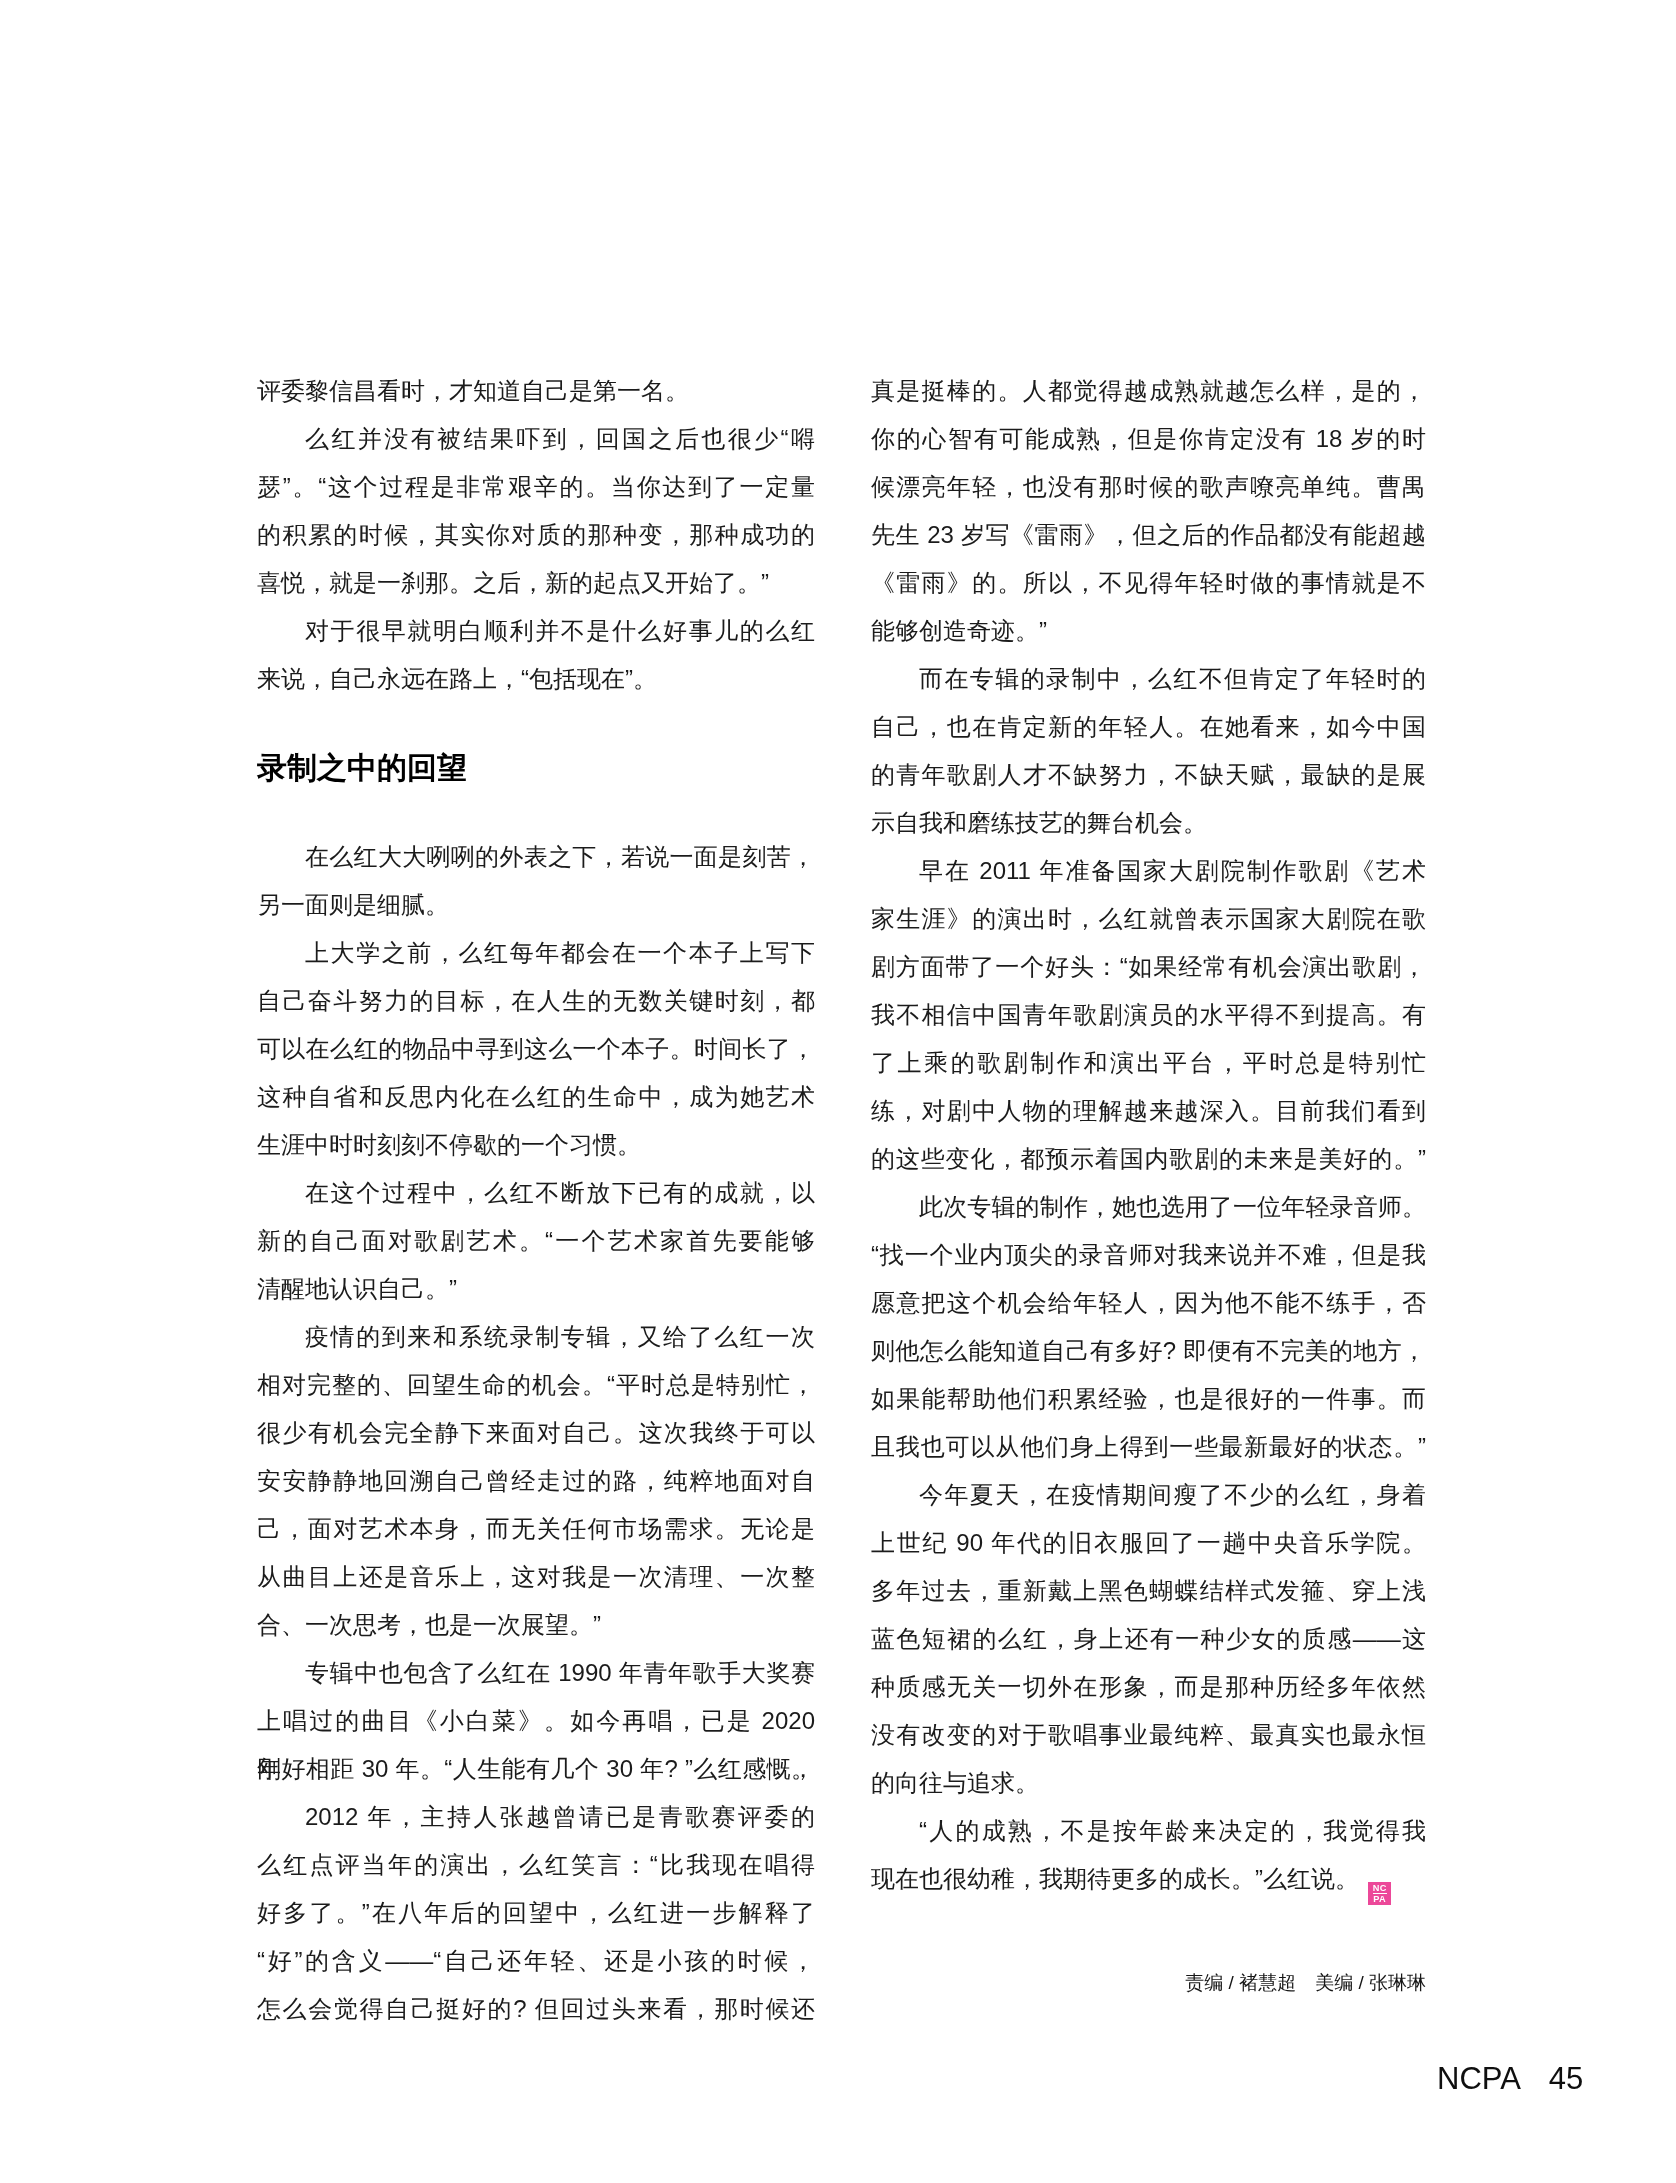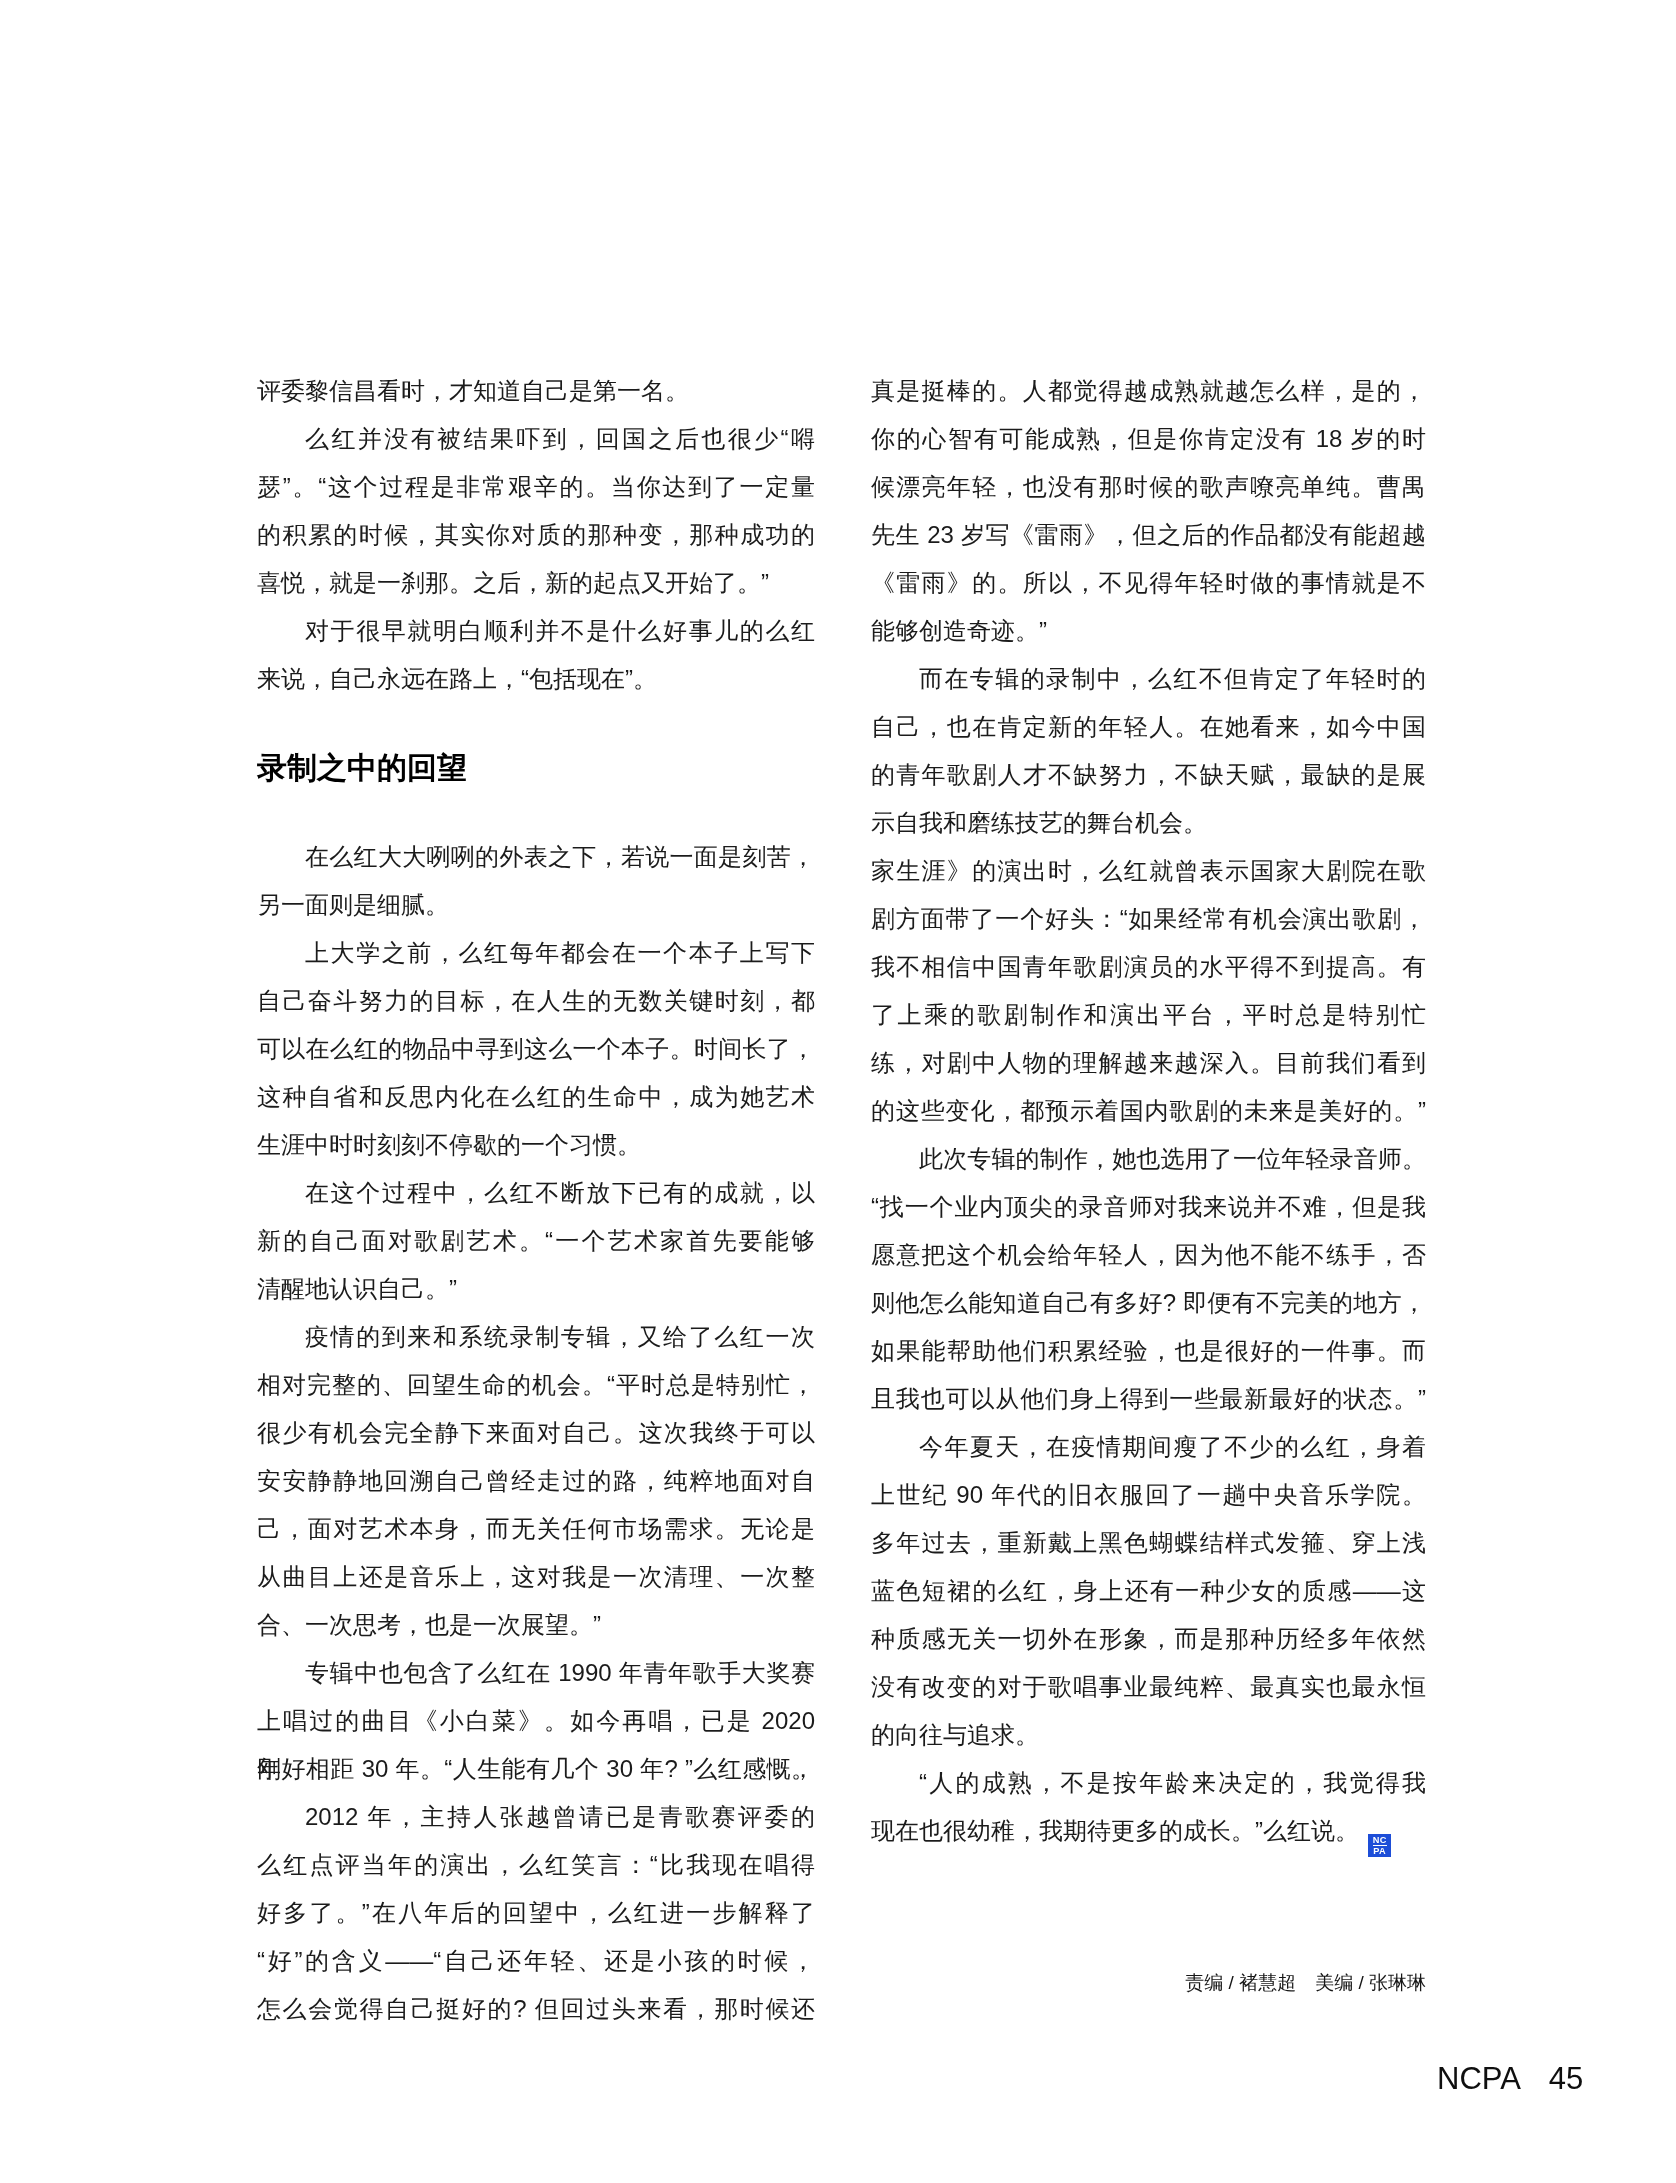--- a/index.html
+++ b/index.html
@@ -129,41 +129,42 @@
       <div class="line">真是挺棒的。人都觉得越成熟就越怎么样，是的，</div>
       <div class="line">你的心智有可能成熟，但是你肯定没有 18 岁的时</div>
       <div class="line">候漂亮年轻，也没有那时候的歌声嘹亮单纯。曹禺</div>
       <div class="line">先生 23 岁写《雷雨》，但之后的作品都没有能超越</div>
       <div class="line">《雷雨》的。所以，不见得年轻时做的事情就是不</div>
       <div class="line end">能够创造奇迹。”</div>
       <div class="line indent">而在专辑的录制中，么红不但肯定了年轻时的</div>
       <div class="line">自己，也在肯定新的年轻人。在她看来，如今中国</div>
       <div class="line">的青年歌剧人才不缺努力，不缺天赋，最缺的是展</div>
       <div class="line end">示自我和磨练技艺的舞台机会。</div>
+      <div class="line indent">早在 2011 年准备国家大剧院制作歌剧《艺术</div>
       <div class="line">家生涯》的演出时，么红就曾表示国家大剧院在歌</div>
       <div class="line">剧方面带了一个好头：“如果经常有机会演出歌剧，</div>
       <div class="line">我不相信中国青年歌剧演员的水平得不到提高。有</div>
       <div class="line">了上乘的歌剧制作和演出平台，平时总是特别忙</div>
       <div class="line">练，对剧中人物的理解越来越深入。目前我们看到</div>
       <div class="line">的这些变化，都预示着国内歌剧的未来是美好的。”</div>
       <div class="line indent">此次专辑的制作，她也选用了一位年轻录音师。</div>
       <div class="line">“找一个业内顶尖的录音师对我来说并不难，但是我</div>
       <div class="line">愿意把这个机会给年轻人，因为他不能不练手，否</div>
       <div class="line">则他怎么能知道自己有多好? 即便有不完美的地方，</div>
       <div class="line">如果能帮助他们积累经验，也是很好的一件事。而</div>
       <div class="line">且我也可以从他们身上得到一些最新最好的状态。”</div>
       <div class="line indent">今年夏天，在疫情期间瘦了不少的么红，身着</div>
       <div class="line">上世纪 90 年代的旧衣服回了一趟中央音乐学院。</div>
       <div class="line">多年过去，重新戴上黑色蝴蝶结样式发箍、穿上浅</div>
       <div class="line">蓝色短裙的么红，身上还有一种少女的质感——这</div>
       <div class="line">种质感无关一切外在形象，而是那种历经多年依然</div>
       <div class="line">没有改变的对于歌唱事业最纯粹、最真实也最永恒</div>
       <div class="line end">的向往与追求。</div>
       <div class="line indent">“人的成熟，不是按年龄来决定的，我觉得我</div>
-      <div class="line end">现在也很幼稚，我期待更多的成长。”么红说。<span class="seal" style="background: #1d4ed8; color: rgb(255, 255, 255);">
+      <div class="line end">现在也很幼稚，我期待更多的成长。”么红说。<span class="seal" style="background: #ec4899; color: rgb(255, 255, 255);">
           <span class="seal-row top">NC</span>
           <span class="seal-row">PA</span>
         </span></div>
     </div>
   <div class="credits">责编 / 褚慧超　美编 / 张琳琳</div>
   <div class="footer">
     <span>NCPA</span><span class="page-num">45</span>
   </div>
 </div>
 

